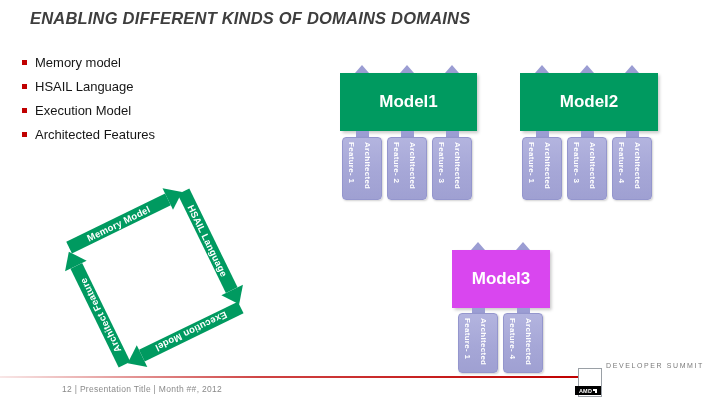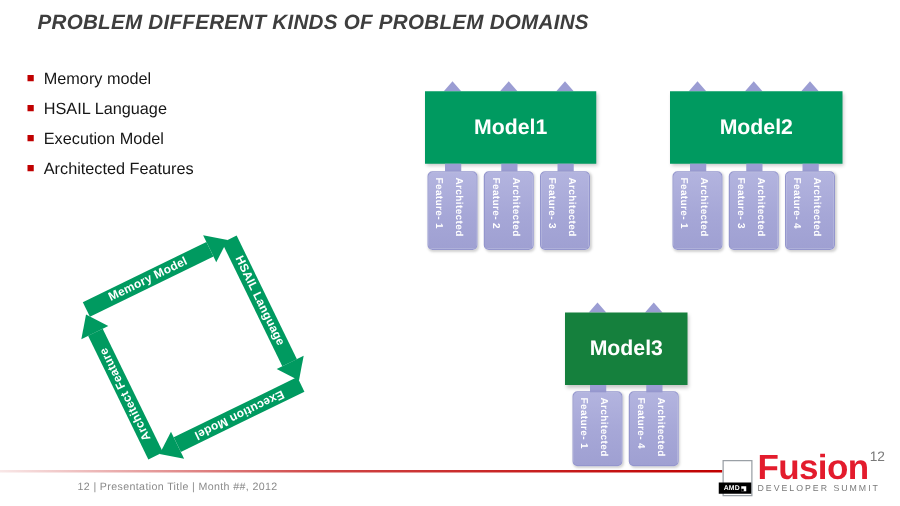--- a/index.html
+++ b/index.html
@@ -31,35 +31,35 @@
     width:0; height:0; border-top:12px solid transparent; border-bottom:12px solid transparent;
     border-left:16px solid #009a60;
   }
   .a-top    { left:2px;   top:-12px; transform:rotate(0deg); }
   .a-right  { left:130px; top:-12px; transform:rotate(90deg); }
   .a-bottom { left:130px; top:118px; transform:rotate(180deg); }
   .a-left   { left:0px;   top:118px; transform:rotate(270deg); }
   
   .model-group { position:absolute; }
   .g1 { left:340px; top:65px; width:137px; height:135px; }
-  .g2 { left:536px; top:65px; width:138px; height:135px; }
+  .g2 { left:520px; top:65px; width:138px; height:135px; }
   .g3 { left:452px; top:242px; width:98px;  height:131px; }
   .tri {
     position:absolute; top:0; width:0; height:0;
     border-left:7px solid transparent; border-right:7px solid transparent;
     border-bottom:8px solid #9b9dd3;
   }
   .model-box {
     position:absolute; top:8px; left:0; right:0; height:58px;
     display:flex; align-items:center; justify-content:center;
     color:#ffffff; font-weight:bold; font-size:17px;
     box-shadow:1.5px 2px 3px rgba(0,0,0,0.22);
   }
   .model-green { background:#009a60; }
-  .model-gray  { background:#15803d; }
+  .model-gray  { background:#d946ef; }
   .stem { position:absolute; top:66px; width:13px; height:6px; background:#9b9dd3; }
   .feature-row { position:absolute; top:72px; left:2px; display:flex; gap:5px; }
   .g3 .feature-row { left:6px; top:71px; }
   .feature-box {
     width:40px; height:63px; border-radius:4px;
     background:linear-gradient(180deg,#b3b4df 0%, #a6a7d7 55%, #9fa0d2 100%);
     border:1px solid #9496cd;
     box-shadow:1px 1px 2px rgba(0,0,0,0.18);
   }
   .g3 .feature-box { height:60px; }
@@ -95,21 +95,21 @@
     font-size:28px; line-height:26px; font-weight:bold; color:#e31c2d; letter-spacing:-0.5px;
   }
   .brand-sup { font-size:11px; color:#7a7a7a; margin-top:-1px; margin-left:1px; }
   .brand-sub { font-size:7px; color:#7a7a7a; letter-spacing:1.6px; margin-top:1px; }
 </style>
 </head>
 <body>
 
 <div class="slide">
 
-  <h1 class="title">PROBLEM DIFFERENT KINDS OF PROBLEM DOMAINS</h1>
+  <h1 class="title">ENABLING DIFFERENT KINDS OF DOMAINS DOMAINS</h1>
 
   <ul class="bullets">
     <li>
       <span class="marker"></span>
       <span>Memory model</span>
     </li>
     <li>
       <span class="marker"></span>
       <span>HSAIL Language</span>
     </li>
@@ -226,21 +226,17 @@
   <div class="footer-text">12  |  Presentation Title  |  Month ##, 2012</div>
 
   <div class="logo">
     <div class="amd-box">
       <div class="amd-tag">
         <span>AMD</span>
         <span class="amd-mark"></span>
       </div>
     </div>
     <div class="logo-text">
-      <div class="brand-row">
-        <span class="brand">Fusion</span>
-        <span class="brand-sup">12</span>
-      </div>
       <span class="brand-sub">DEVELOPER SUMMIT</span>
     </div>
   </div>
 
 </div>
 
 </body></html>

